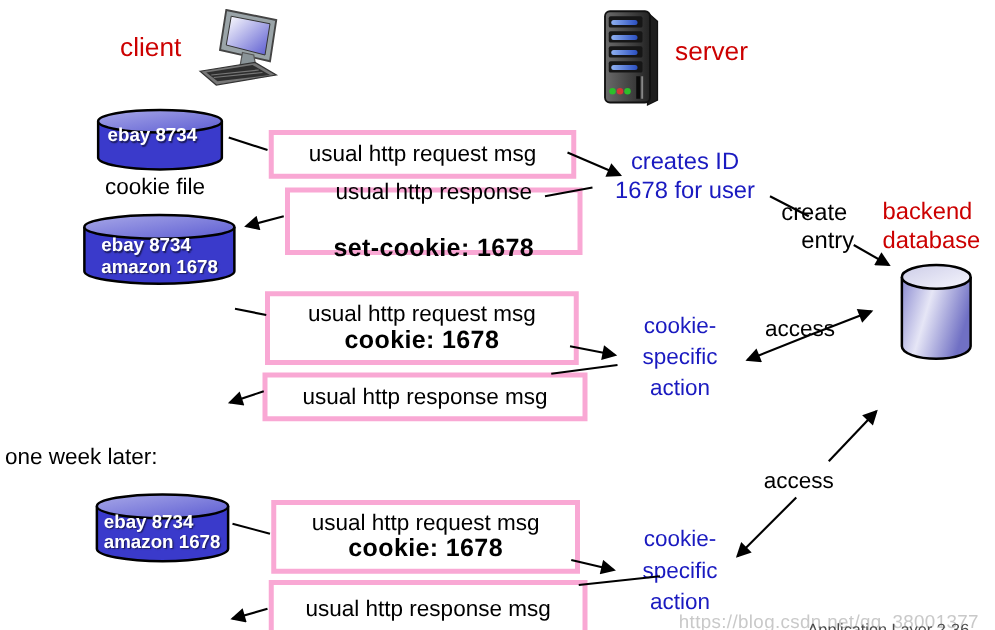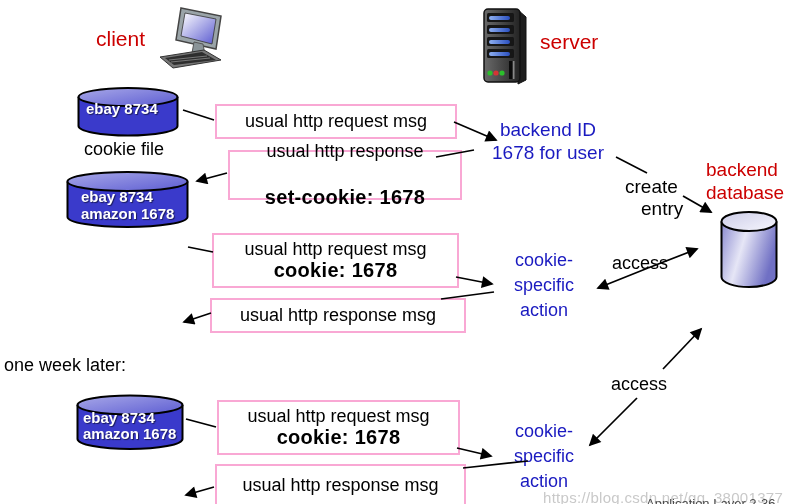--- a/index.html
+++ b/index.html
@@ -5,21 +5,21 @@
   html,body{margin:0;padding:0;background:#fff;}
   .canvas{
     position:relative;width:796px;height:504px;background:#ffffff;overflow:hidden;
     font-family:"Liberation Sans",sans-serif;color:#000;
   }
   .abs{position:absolute;}
   .heading{font-size:21px;white-space:nowrap;}
   .red{color:#cc0000;}
   .blue{color:#1a1ac0;}
   .msgbox{
-    position:absolute;background:#fff;border:2px solid #f9a8d4;
+    position:absolute;background:#fff;border:4px solid #f9a8d4;
     display:flex;flex-direction:column;align-items:center;justify-content:center;
     text-align:center;line-height:1.12;z-index:2;
   }
   .msg-l1{font-size:18px;white-space:nowrap;}
   .msg-l2{font-size:20px;font-weight:bold;white-space:nowrap;letter-spacing:.3px;}
   .cyl{z-index:2;}
   .cyl-label{
     position:absolute;color:#fff;font-weight:bold;font-size:15px;line-height:16px;
     white-space:nowrap;text-shadow:1px 1px 1px rgba(0,0,0,.55);z-index:3;
   }
@@ -119,25 +119,25 @@
   <div class="msgbox" style="left:215px;top:104px;width:238px;height:31px;">
     <div class="msg-l1">usual http request msg</div>
   </div>
 
   <div class="msgbox" style="left:228px;top:150px;width:230px;height:46px;gap:25px;">
     <div class="msg-l1">usual http response</div>
     <div class="msg-l2">set-cookie: 1678</div>
   </div>
 
   <div class="abs note blue amazon-note" style="left:468px;top:118px;">
-    <div>backend ID</div>
+    <div>creates ID</div>
     <div>1678 for user</div>
   </div>
 
-  <div class="abs note create-entry" style="left:625px;top:176px;">
+  <div class="abs note create-entry" style="left:625px;top:160px;">
     <div class="l1">create</div>
     <div class="l2">entry</div>
   </div>
 
   <div class="abs note red backend-note" style="left:706px;top:158px;">
     <div>backend</div>
     <div>database</div>
   </div>
 
   <svg class="abs" style="left:720px;top:210px;" width="58" height="80" viewBox="0 0 58 80">

